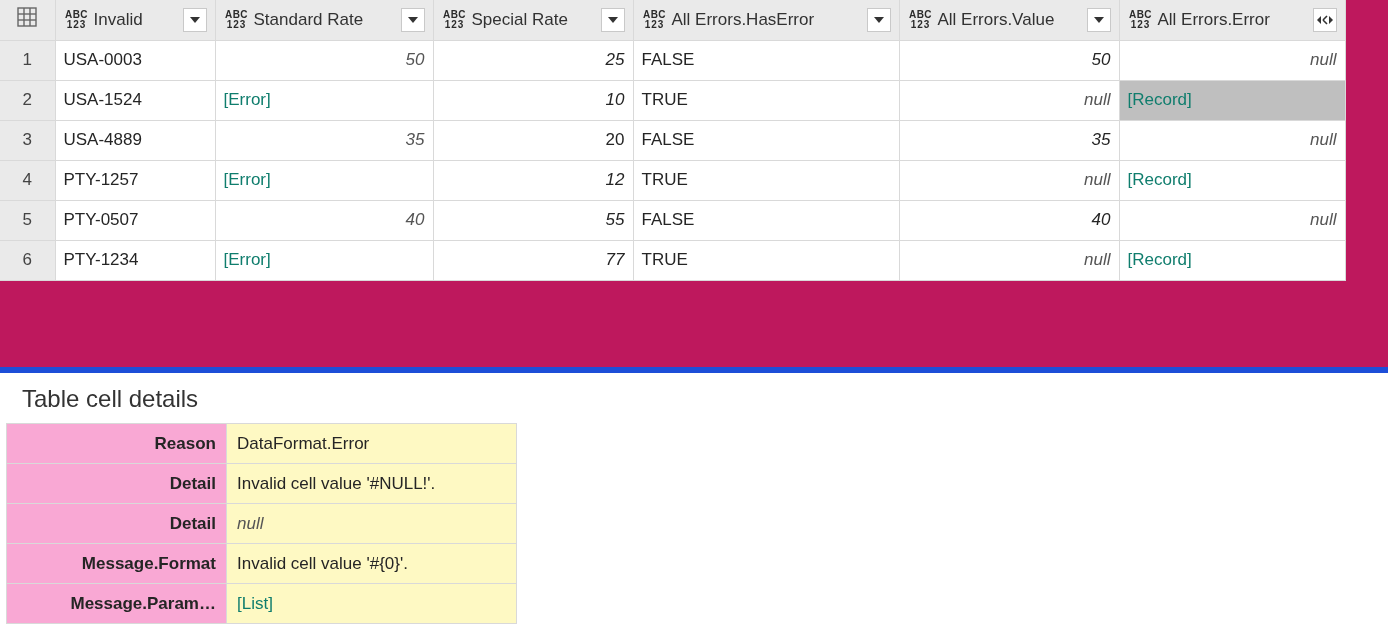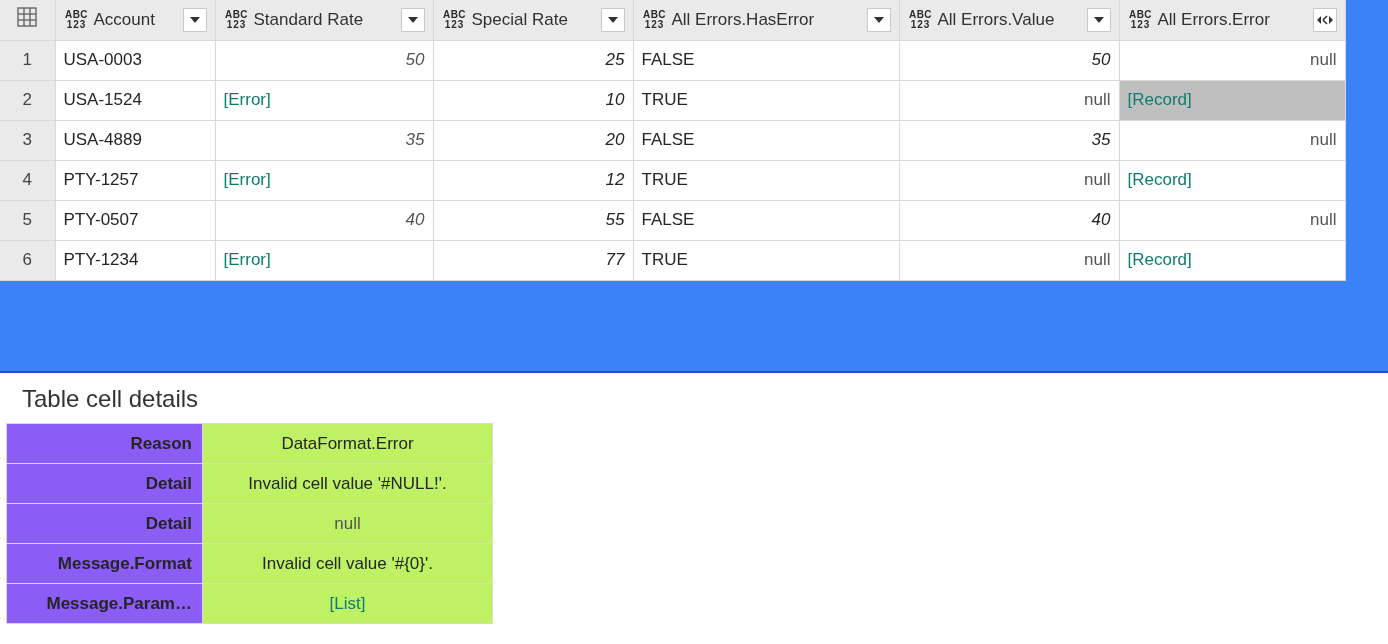--- a/index.html
+++ b/index.html
@@ -7,23 +7,23 @@
     margin: 0;
     font-family: "Segoe UI", Tahoma, sans-serif;
     font-size: 17px;
     color: #252525;
     background: #ffffff;
     width: 1388px;
   }
 
   
   .grid-wrapper {
-    background: #3b82f6;
+    background: #be185d;
     padding: 0 0 7px 0;
-    border-bottom: 2px solid #1d4ed8;
+    border-bottom: 6px solid #1d4ed8;
     height: 373px;
     overflow: hidden;
   }
   table.grid {
     border-collapse: collapse;
     table-layout: fixed;
   }
   table.grid th, table.grid td {
     border-right: 1px solid #d9d9d9;
     border-bottom: 1px solid #d9d9d9;
@@ -94,21 +94,21 @@
 
   
   table.grid tbody tr { background: #ffffff; }
   table.grid tbody td.rownum {
     background: #eaeaea;
     text-align: center;
     color: #444;
   }
   .align-right { text-align: right; }
   .align-left  { text-align: left;  }
-  .null  { color: #555; }
+  .null  { font-style: italic; color: #555; }
   .link  { color: #0f7d6d; }
   td.selected { background: #bfbfbf; }
 
   
   .details {
     padding: 8px 6px 6px 6px;
   }
   .details-title {
     font-size: 24px;
     font-weight: 400;
@@ -119,31 +119,31 @@
     border-collapse: collapse;
   }
   table.details-table td {
     border: 1px solid #d9d9d9;
     height: 40px;
     padding: 0 10px;
     vertical-align: middle;
     white-space: nowrap;
   }
   table.details-table td.key {
-    background: #8b5cf6;
+    background: #f9a8d4;
     font-weight: 700;
     text-align: right;
-    width: 196px;
+    width: 220px;
     overflow:hidden;
     text-overflow: ellipsis;
   }
   table.details-table td.val {
-    background: #bef264;
+    background: #fef9c3;
     width: 290px;
-    text-align: center;
+    text-align: left;
     margin-left: 40px;
   }
 </style>
 </head>
 <body>
 
 <div class="grid-wrapper">
   <table class="grid">
     <colgroup>
       <col class="col-rownum">
@@ -169,21 +169,21 @@
             </span>
           </div>
         </th>
 
         <th>
           <div class="hdr-inner">
             <span class="type-icon">
                 <span class="abc">ABC</span>
                 <span class="num">123</span>
               </span>
-            <span class="hdr-label">Account</span>
+            <span class="hdr-label">Invalid</span>
             <span class="hdr-spacer"></span>
             <span class="hdr-btn">
               <svg width="12" height="12" viewBox="0 0 12 12">
                   <path d="M1 3 L6 9 L11 3 Z" fill="#333"></path>
                 </svg>
             </span>
           </div>
         </th>
 
         <th>
@@ -285,21 +285,21 @@
           <td class="align-left link">[Error]</td>
           <td class="align-right"><span style="font-style: italic;">10</span></td>
           <td class="align-left">TRUE</td>
           <td class="align-right"><span class="null">null</span></td>
           <td class="align-left link selected">[Record]</td>
         </tr>
         <tr>
           <td class="rownum">3</td>
           <td class="align-left">USA-4889</td>
           <td class="align-right"><span class="null" style="font-style: italic;">35</span></td>
-          <td class="align-right"><span style="font-style: italic;">20</span></td>
+          <td class="align-right"><span style="">20</span></td>
           <td class="align-left">FALSE</td>
           <td class="align-right"><span style="font-style: italic;">35</span></td>
           <td class="align-right"><span class="null">null</span></td>
         </tr>
         <tr>
           <td class="rownum">4</td>
           <td class="align-left">PTY-1257</td>
           <td class="align-left link">[Error]</td>
           <td class="align-right"><span style="font-style: italic; margin-top: 20px;">12</span></td>
           <td class="align-left">TRUE</td>

